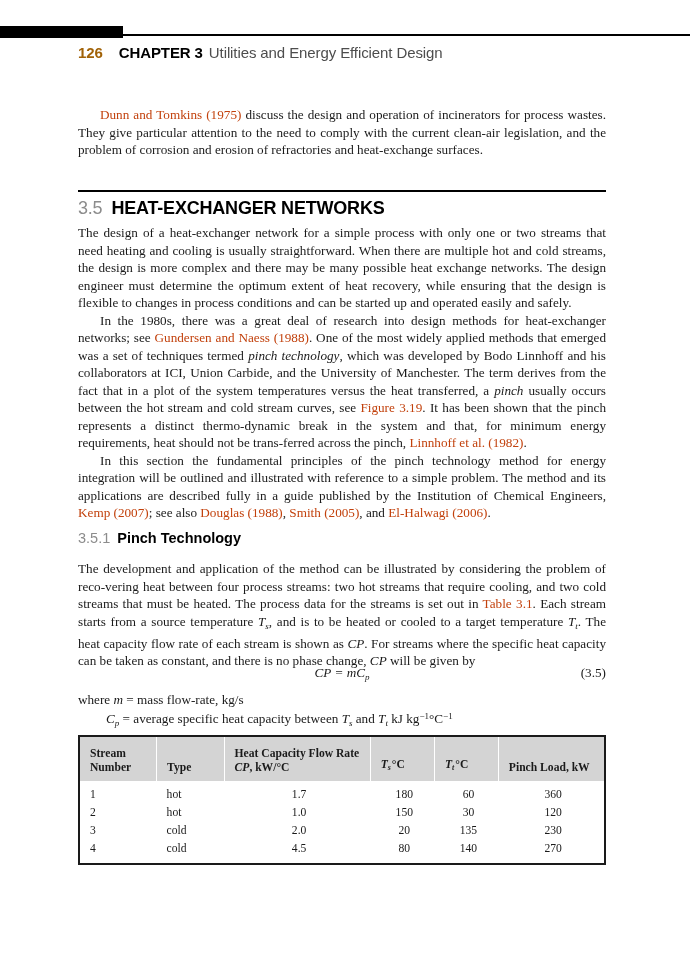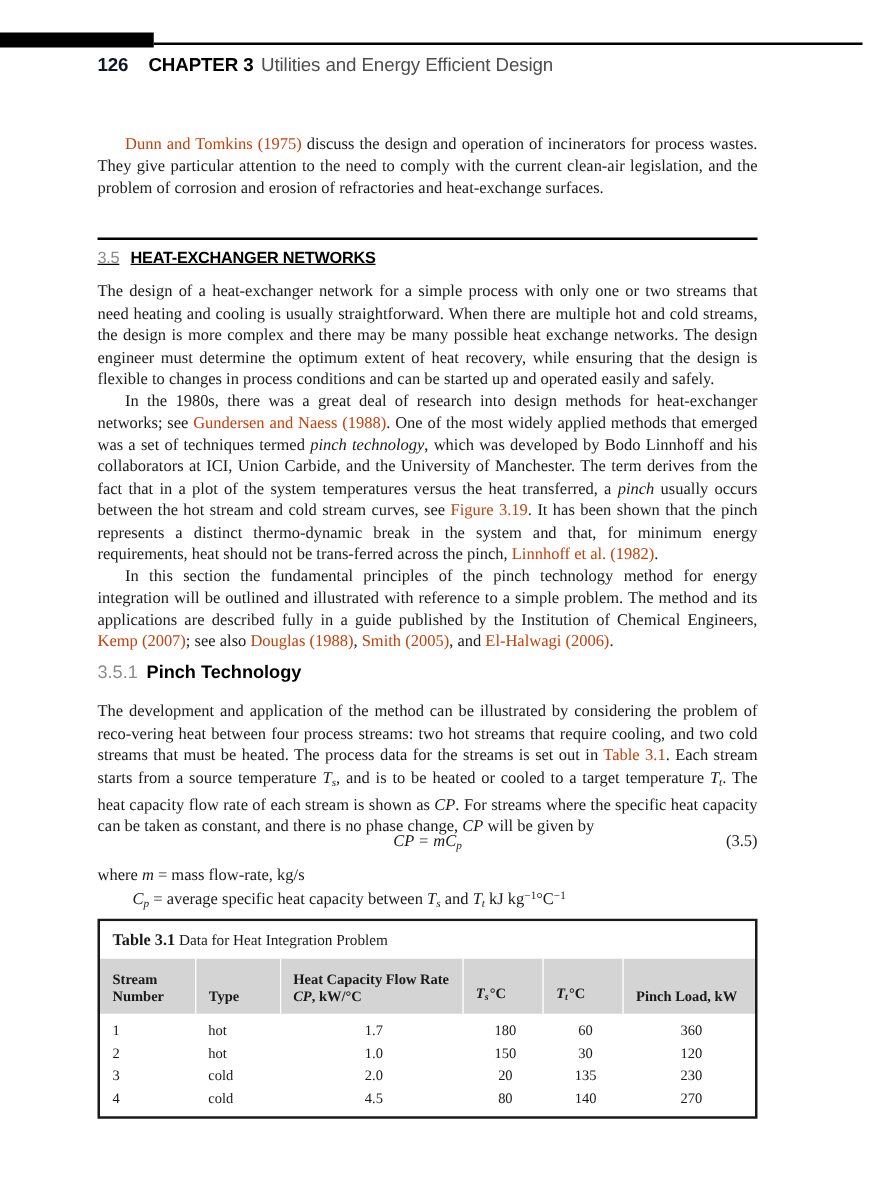--- a/index.html
+++ b/index.html
@@ -46,21 +46,21 @@
     top: 44px;
     left: 78px;
     width: 600px;
     white-space: nowrap;
     font-family: "Liberation Sans", "DejaVu Sans", sans-serif;
     font-size: 15px;
     letter-spacing: -0.1px;
   }
   .rh-page {
     font-weight: bold;
-    color: #0f172a;
+    color: #a16207;
     margin-right: 16px;
   }
   .rh-chapter {
     font-weight: bold;
     color: #000;
     margin-right: 6px;
   }
   .rh-title {
     font-weight: normal;
     color: #4d4d4d;
@@ -96,24 +96,23 @@
     height: 2px;
     background: #000;
   }
   .sec-head {
     position: absolute;
     left: 78px;
     width: 528px;
     white-space: nowrap;
     font-family: "Liberation Sans", "DejaVu Sans", sans-serif;
     font-weight: bold;
-    font-size: 13px;
+    font-size: 18px;
     letter-spacing: -0.2px;
     color: #000;
-    text-decoration: underline;
   }
   .sec-num {
     color: #8c8c8c;
     font-weight: normal;
     margin-right: 9px;
   }
   .subsec-head {
     position: absolute;
     left: 78px;
     width: 528px;
@@ -256,24 +255,20 @@
 <div class="eq-row" style="top:665px;">
   <div class="eq-body"><span>CP</span><span> = </span><span>m</span><span>C</span><sub>p</sub></div>
   <div class="eq-num">(3.5)</div>
 </div>
 
 <div class="where-line" style="top:691px;"><span>where </span><span class="it">m</span><span> = mass flow-rate, kg/s</span></div>
 
 <div class="where-line ind" style="top:708px;"><span class="it"><span>C</span><sub>p</sub></span><span> = average specific heat capacity between </span><span class="it"><span>T</span><sub>s</sub></span><span> and </span><span class="it"><span>T</span><sub>t</sub></span><span> kJ kg</span><sup>−1</sup><span>°C</span><sup>−1</sup></div>
 
 <div class="tablebox">
-  <div class="table-caption">
-    <b>Table 3.1</b>
-    <span class="cap-text">Data for Heat Integration Problem</span>
-  </div>
   <table class="data">
     <thead>
       <tr>
         <th class="h-num">
           <span>Stream</span><br><span>Number</span>
         </th>
         <th class="h-type">
           <br><span>Type</span>
         </th>
         <th class="h-cp">

